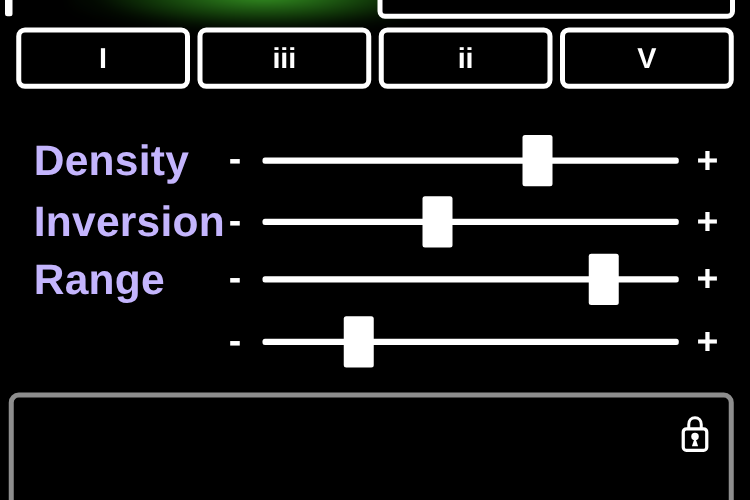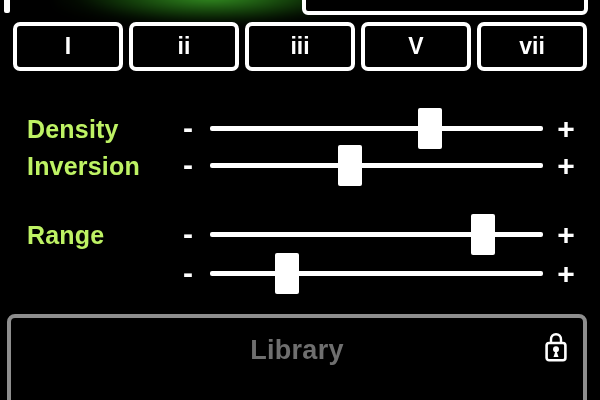--- a/index.html
+++ b/index.html
@@ -30,21 +30,21 @@
   .chord-btn{
     flex:1;box-sizing:border-box;border:4px solid #fff;border-radius:7px;background:#000;
     color:#fff;font-weight:bold;font-size:23px;display:flex;align-items:center;justify-content:center;
     line-height:1;user-select:none;
   }
 
   
   .slider-row{left:0;width:600px;height:48px;}
   .slider-label{
     position:absolute;left:27px;top:0;height:48px;line-height:48px;
-    color:#bef264;font-weight:bold;font-size:25px;letter-spacing:0.2px;white-space:nowrap;
+    color:#c4b5fd;font-weight:bold;font-size:34px;letter-spacing:0.2px;white-space:nowrap;
   }
   .slider-minus{
     position:absolute;left:176px;top:0;width:24px;height:48px;line-height:46px;text-align:center;
     color:#fff;font-weight:bold;font-size:30px;
   }
   .slider-plus{
     position:absolute;left:554px;top:0;width:24px;height:48px;line-height:48px;text-align:center;
     color:#fff;font-weight:bold;font-size:30px;
   }
   .slider-track{
@@ -69,63 +69,61 @@
 </style>
 </head>
 <body>
 
 <div class="abs left-partial"></div>
 <div class="abs green-glow"></div>
 <div class="abs top-right-box"></div>
 
 <div class="abs chord-row">
   <div class="chord-btn">I</div>
+  <div class="chord-btn">iii</div>
   <div class="chord-btn">ii</div>
-  <div class="chord-btn">iii</div>
   <div class="chord-btn">V</div>
-  <div class="chord-btn">vii</div>
 </div>
 
 <div class="abs slider-row" style="top:105px">
   <span class="slider-label">Density</span>
   <span class="slider-minus">-</span>
   <div class="slider-track">
     <div class="slider-thumb" style="top: -18px; left: 207.78px;"></div>
   </div>
   <span class="slider-plus">+</span>
 </div>
 
-<div class="abs slider-row" style="top:142px">
+<div class="abs slider-row" style="top:154px">
   <span class="slider-label">Inversion</span>
   <span class="slider-minus">-</span>
   <div class="slider-track">
     <div class="slider-thumb" style="top: -18px; left: 127.86px;"></div>
   </div>
   <span class="slider-plus">+</span>
 </div>
 
-<div class="abs slider-row" style="top:211px">
+<div class="abs slider-row" style="top:200px">
   <span class="slider-label">Range</span>
   <span class="slider-minus">-</span>
   <div class="slider-track">
     <div class="slider-thumb" style="top: -18px; left: 261.06px;"></div>
   </div>
   <span class="slider-plus">+</span>
 </div>
 
 <div class="abs slider-row" style="top:250px">
   <span class="slider-minus">-</span>
   <div class="slider-track">
     <div class="slider-thumb" style="top: -18px; left: 64.59px;"></div>
   </div>
   <span class="slider-plus">+</span>
 </div>
 
 <div class="abs library-bar">
-  <div class="library-label">Library</div>
   <div class="lock-wrap">
     <svg width="26" height="32" viewBox="0 0 26 32" xmlns="http://www.w3.org/2000/svg">
       <path d="M8 13 V8.5 C8 5.2 10.1 3.2 13 3.2 C15.9 3.2 18 5.2 18 8.5 V13" fill="none" stroke="#ffffff" stroke-width="2.4"></path>
       <rect x="3.6" y="12" width="18.8" height="17.2" rx="2.5" fill="#000" stroke="#ffffff" stroke-width="2.6"></rect>
       <circle cx="13" cy="18.2" r="3" fill="#ffffff"></circle>
       <path d="M13 18.5 L10.5 26 H15.5 Z" fill="#ffffff"></path>
     </svg>
   </div>
 </div>
 

